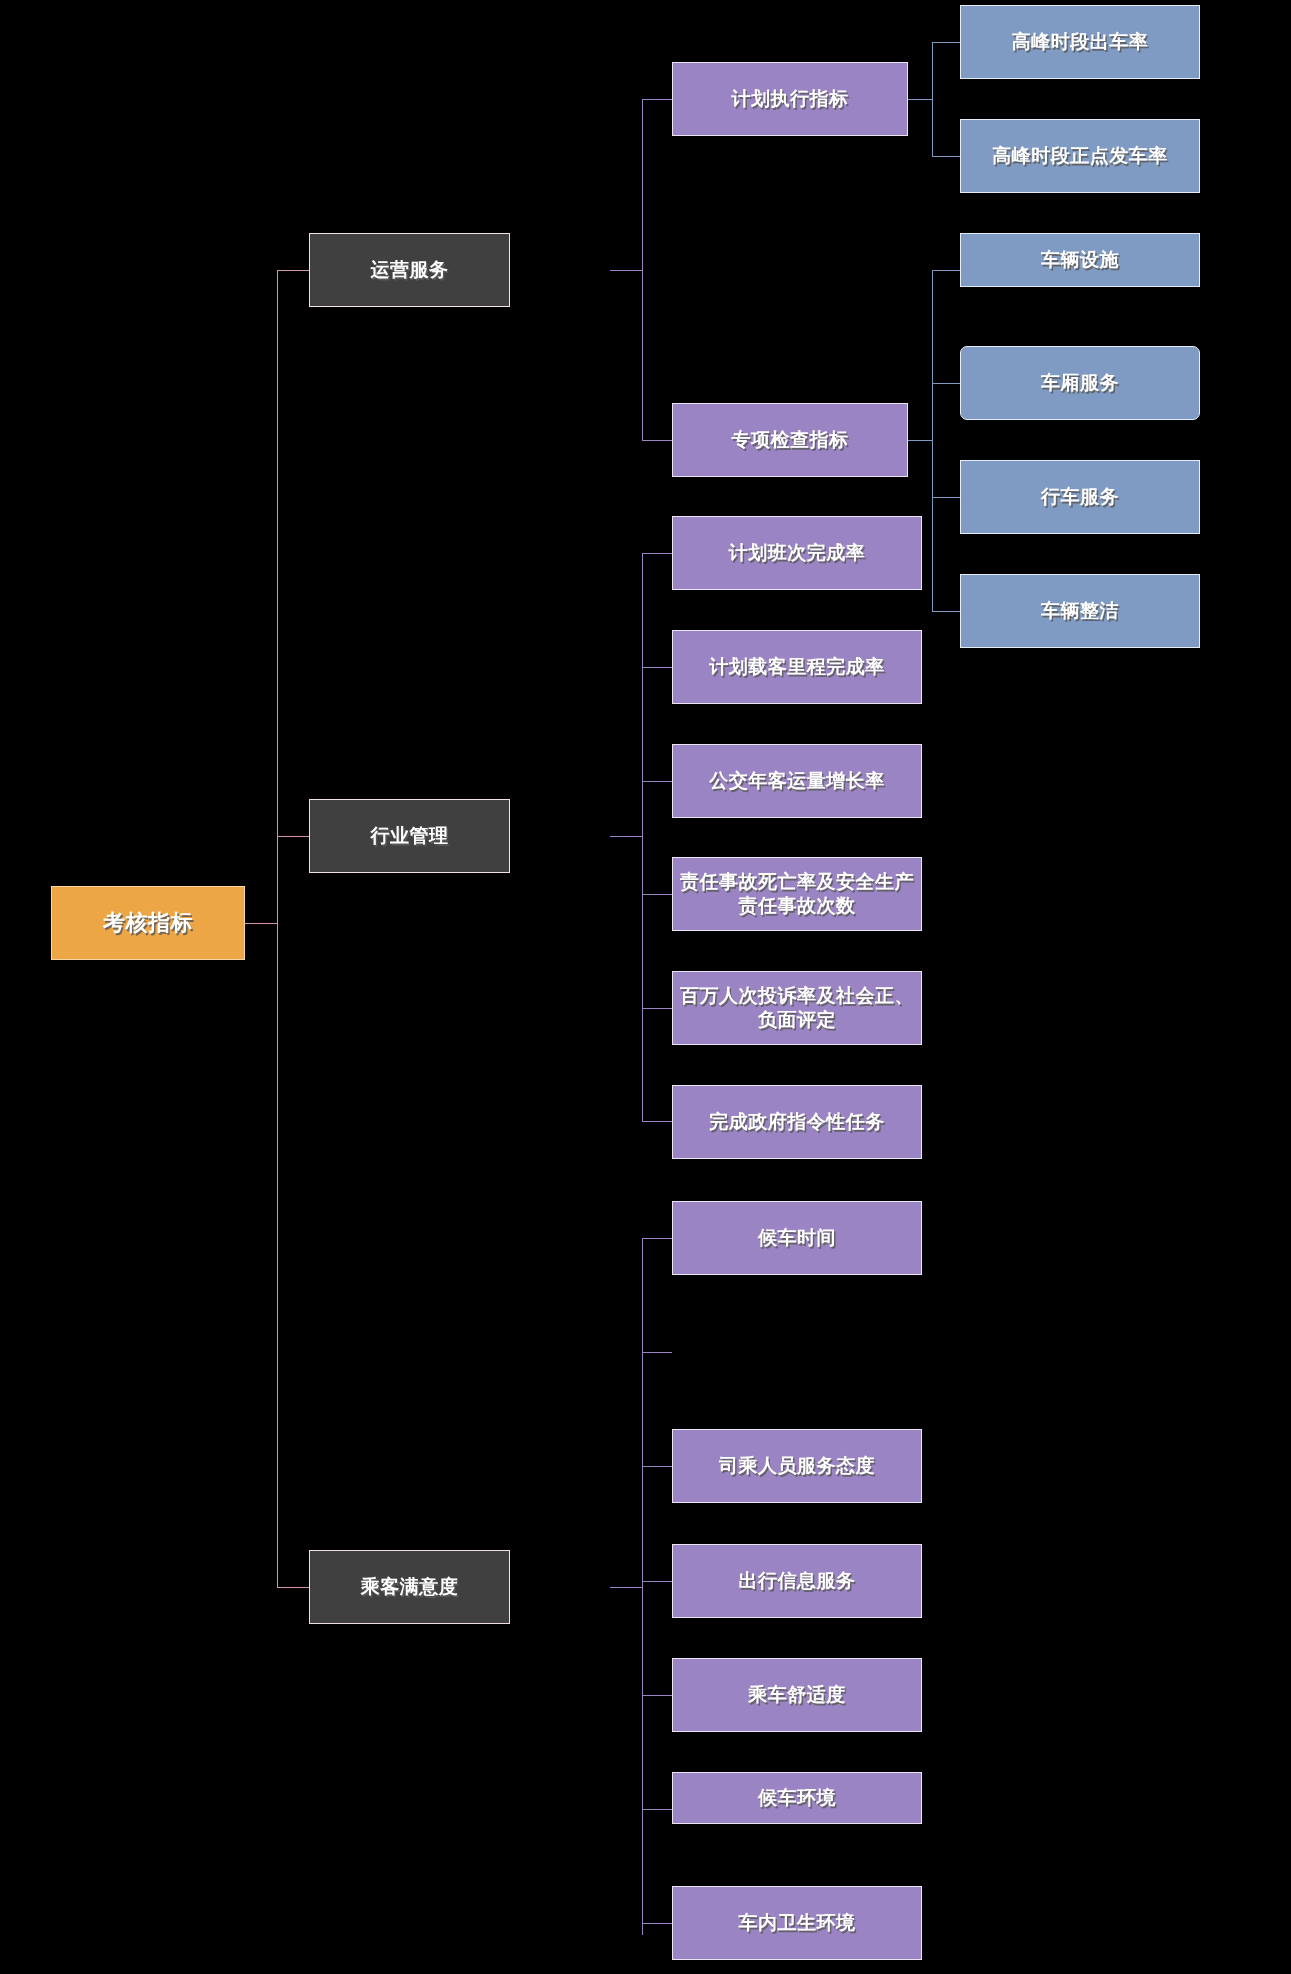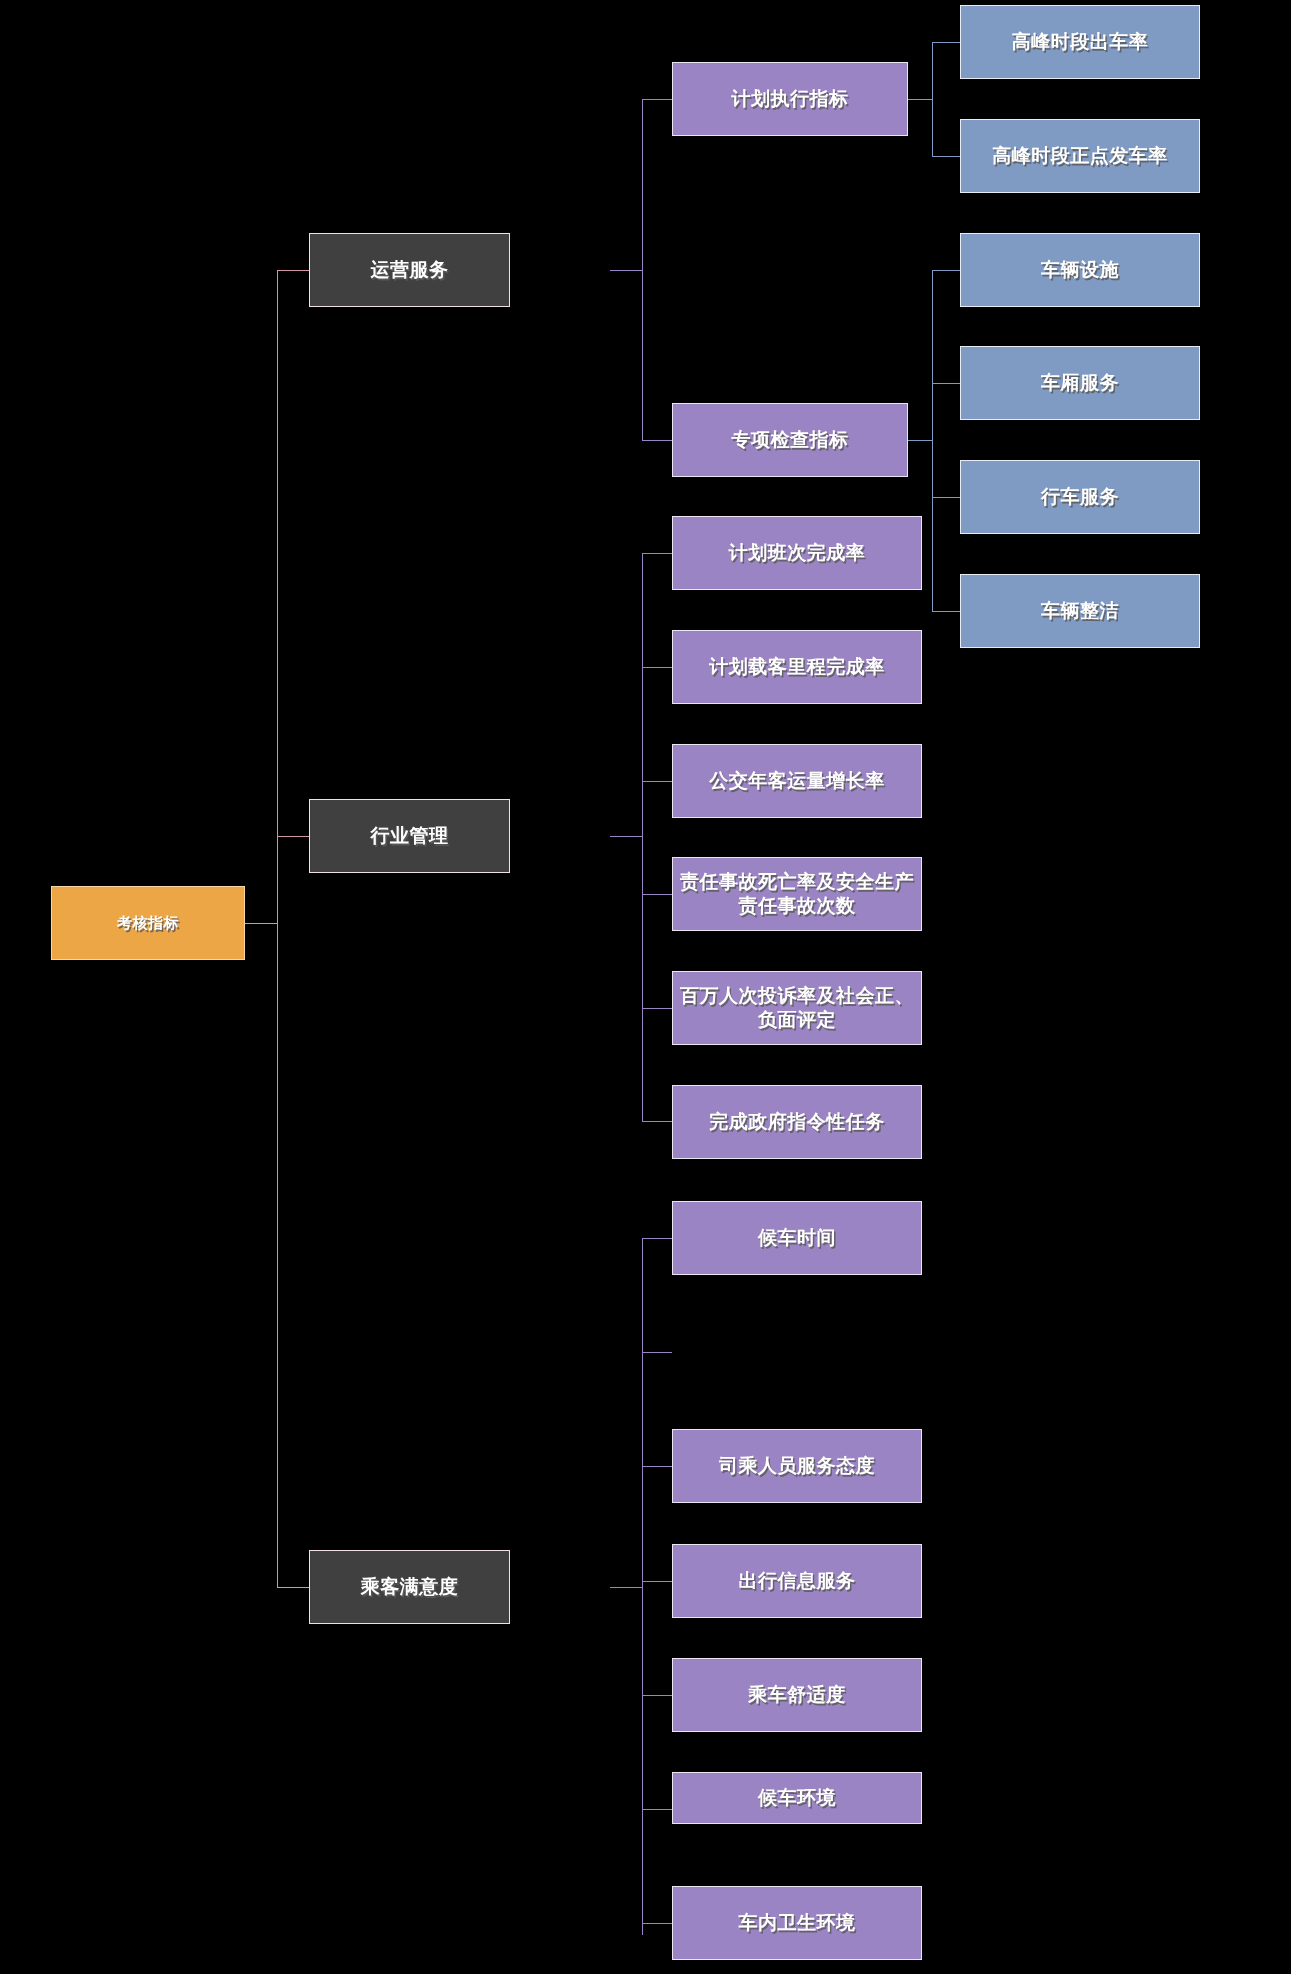--- a/index.html
+++ b/index.html
@@ -28,21 +28,21 @@
     font-weight: bold;
     letter-spacing: 0.5px;
     line-height: 1.28;
     border: 1px solid #f2f2f2;
     text-shadow: 1.5px 1.5px 0px rgba(90,90,90,0.85);
     padding: 0 6px;
   }
   .node.root {
     background: #eda646;
     border-color: #f6d6a6;
-    font-size: 15px;
+    font-size: 22px;
   }
   .node.cat {
     background: #404040;
     border-color: #f1e0e6;
     font-size: 19px;
   }
   .node.sub {
     background: #9b84c4;
     border-color: #ece6f4;
     font-size: 19px;
@@ -118,23 +118,23 @@
   <div class="node cat" style="left:309px; top:1550px; width:201px; height:74px;">乘客满意度</div>
 
   <div class="node sub" style="left:672px; top:62px; width:236px; height:74px;">计划执行指标</div>
 
   <div class="node sub" style="left:672px; top:403px; width:236px; height:74px;">专项检查指标</div>
 
   <div class="node leaf" style="left:960px; top:119px; width:240px; height:74px;">高峰时段正点发车率</div>
 
   <div class="node leaf" style="left:960px; top:5px; width:240px; height:74px;">高峰时段出车率</div>
 
-  <div class="node leaf" style="left:960px; top:233px; width:240px; height:74px;">车辆设施</div>
+  <div class="node leaf" style="left:960px; top:233px; width:240px; height:54px;">车辆设施</div>
 
-  <div class="node leaf" style="left:960px; top:346px; width:240px; height:74px;">车厢服务</div>
+  <div class="node leaf" style="left:960px; top:346px; width:240px; height:74px;border-radius:7px;">车厢服务</div>
 
   <div class="node leaf" style="left:960px; top:460px; width:240px; height:74px;">行车服务</div>
 
   <div class="node leaf" style="left:960px; top:574px; width:240px; height:74px;">车辆整洁</div>
 
   <div class="node sub" style="left:672px; top:516px; width:250px; height:74px;">计划班次完成率</div>
 
   <div class="node sub" style="left:672px; top:630px; width:250px; height:74px;">计划载客里程完成率</div>
 
   <div class="node sub" style="left:672px; top:744px; width:250px; height:74px;">公交年客运量增长率</div>

